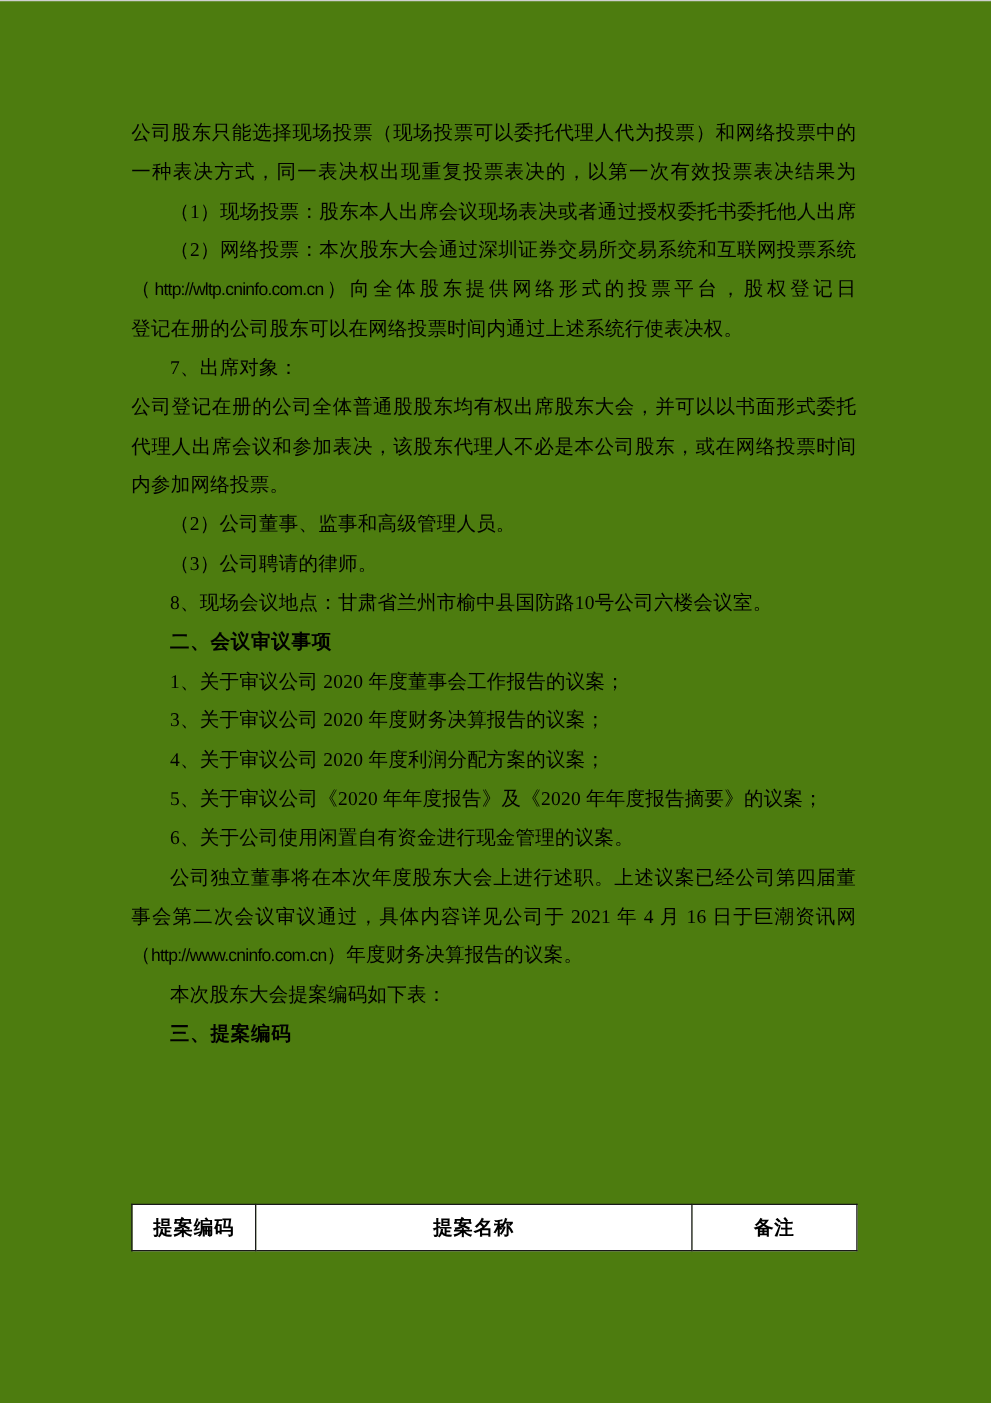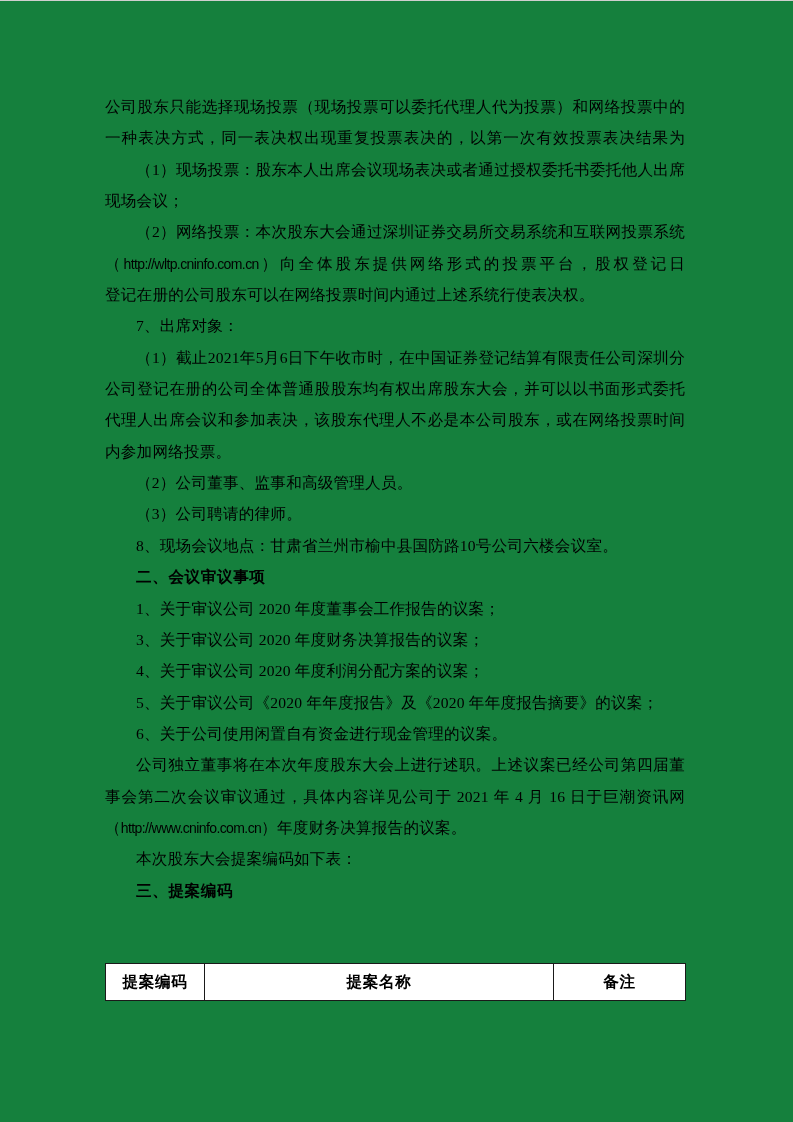--- a/index.html
+++ b/index.html
@@ -6,21 +6,21 @@
   html, body {
     width: 793px; height: 1122px;
     background: #ffffff;
     font-family: "Liberation Serif", "DejaVu Serif", serif;
     color: #000000;
     overflow: hidden;
   }
   .page {
     position: relative;
     width: 793px; height: 1122px;
-    background: #15803d;
+    background: #4d7c0f;
   }
   .page-top-line {
     position: absolute; top: 0; left: 0;
     width: 793px; height: 1px;
     background: #cfcfcf;
   }
   .content {
     position: absolute;
     left: 105px; top: 91px;
     width: 580px;
@@ -69,26 +69,24 @@
 </head>
 <body>
 
 <div class="page">
   <div class="page-top-line"></div>
 
   <div class="content">
     <p class="ln just">公司股东只能选择现场投票（现场投票可以委托代理人代为投票）和网络投票中的</p>
     <p class="ln just">一种表决方式，同一表决权出现重复投票表决的，以第一次有效投票表决结果为准。</p>
     <p class="ln ind just">（1）现场投票：股东本人出席会议现场表决或者通过授权委托书委托他人出席</p>
-    <p class="ln">现场会议；</p>
     <p class="ln ind just">（2）网络投票：本次股东大会通过深圳证券交易所交易系统和互联网投票系统</p>
     <p class="ln just"><span>（</span><span class="url">http://wltp.cninfo.com.cn</span><span>）向全体股东提供网络形式的投票平台，股权登记日</span></p>
     <p class="ln">登记在册的公司股东可以在网络投票时间内通过上述系统行使表决权。</p>
     <p class="ln ind">7、出席对象：</p>
-    <p class="ln ind just">（1）截止2021年5月6日下午收市时，在中国证券登记结算有限责任公司深圳分</p>
     <p class="ln just">公司登记在册的公司全体普通股股东均有权出席股东大会，并可以以书面形式委托</p>
     <p class="ln just">代理人出席会议和参加表决，该股东代理人不必是本公司股东，或在网络投票时间</p>
     <p class="ln">内参加网络投票。</p>
     <p class="ln ind">（2）公司董事、监事和高级管理人员。</p>
     <p class="ln ind">（3）公司聘请的律师。</p>
     <p class="ln ind">8、现场会议地点：甘肃省兰州市榆中县国防路10号公司六楼会议室。</p>
     <p class="ln ind bold">二、会议审议事项</p>
     <p class="ln ind">1、关于审议公司 2020 年度董事会工作报告的议案；</p>
     <p class="ln ind">3、关于审议公司 2020 年度财务决算报告的议案；</p>
     <p class="ln ind">4、关于审议公司 2020 年度利润分配方案的议案；</p>

